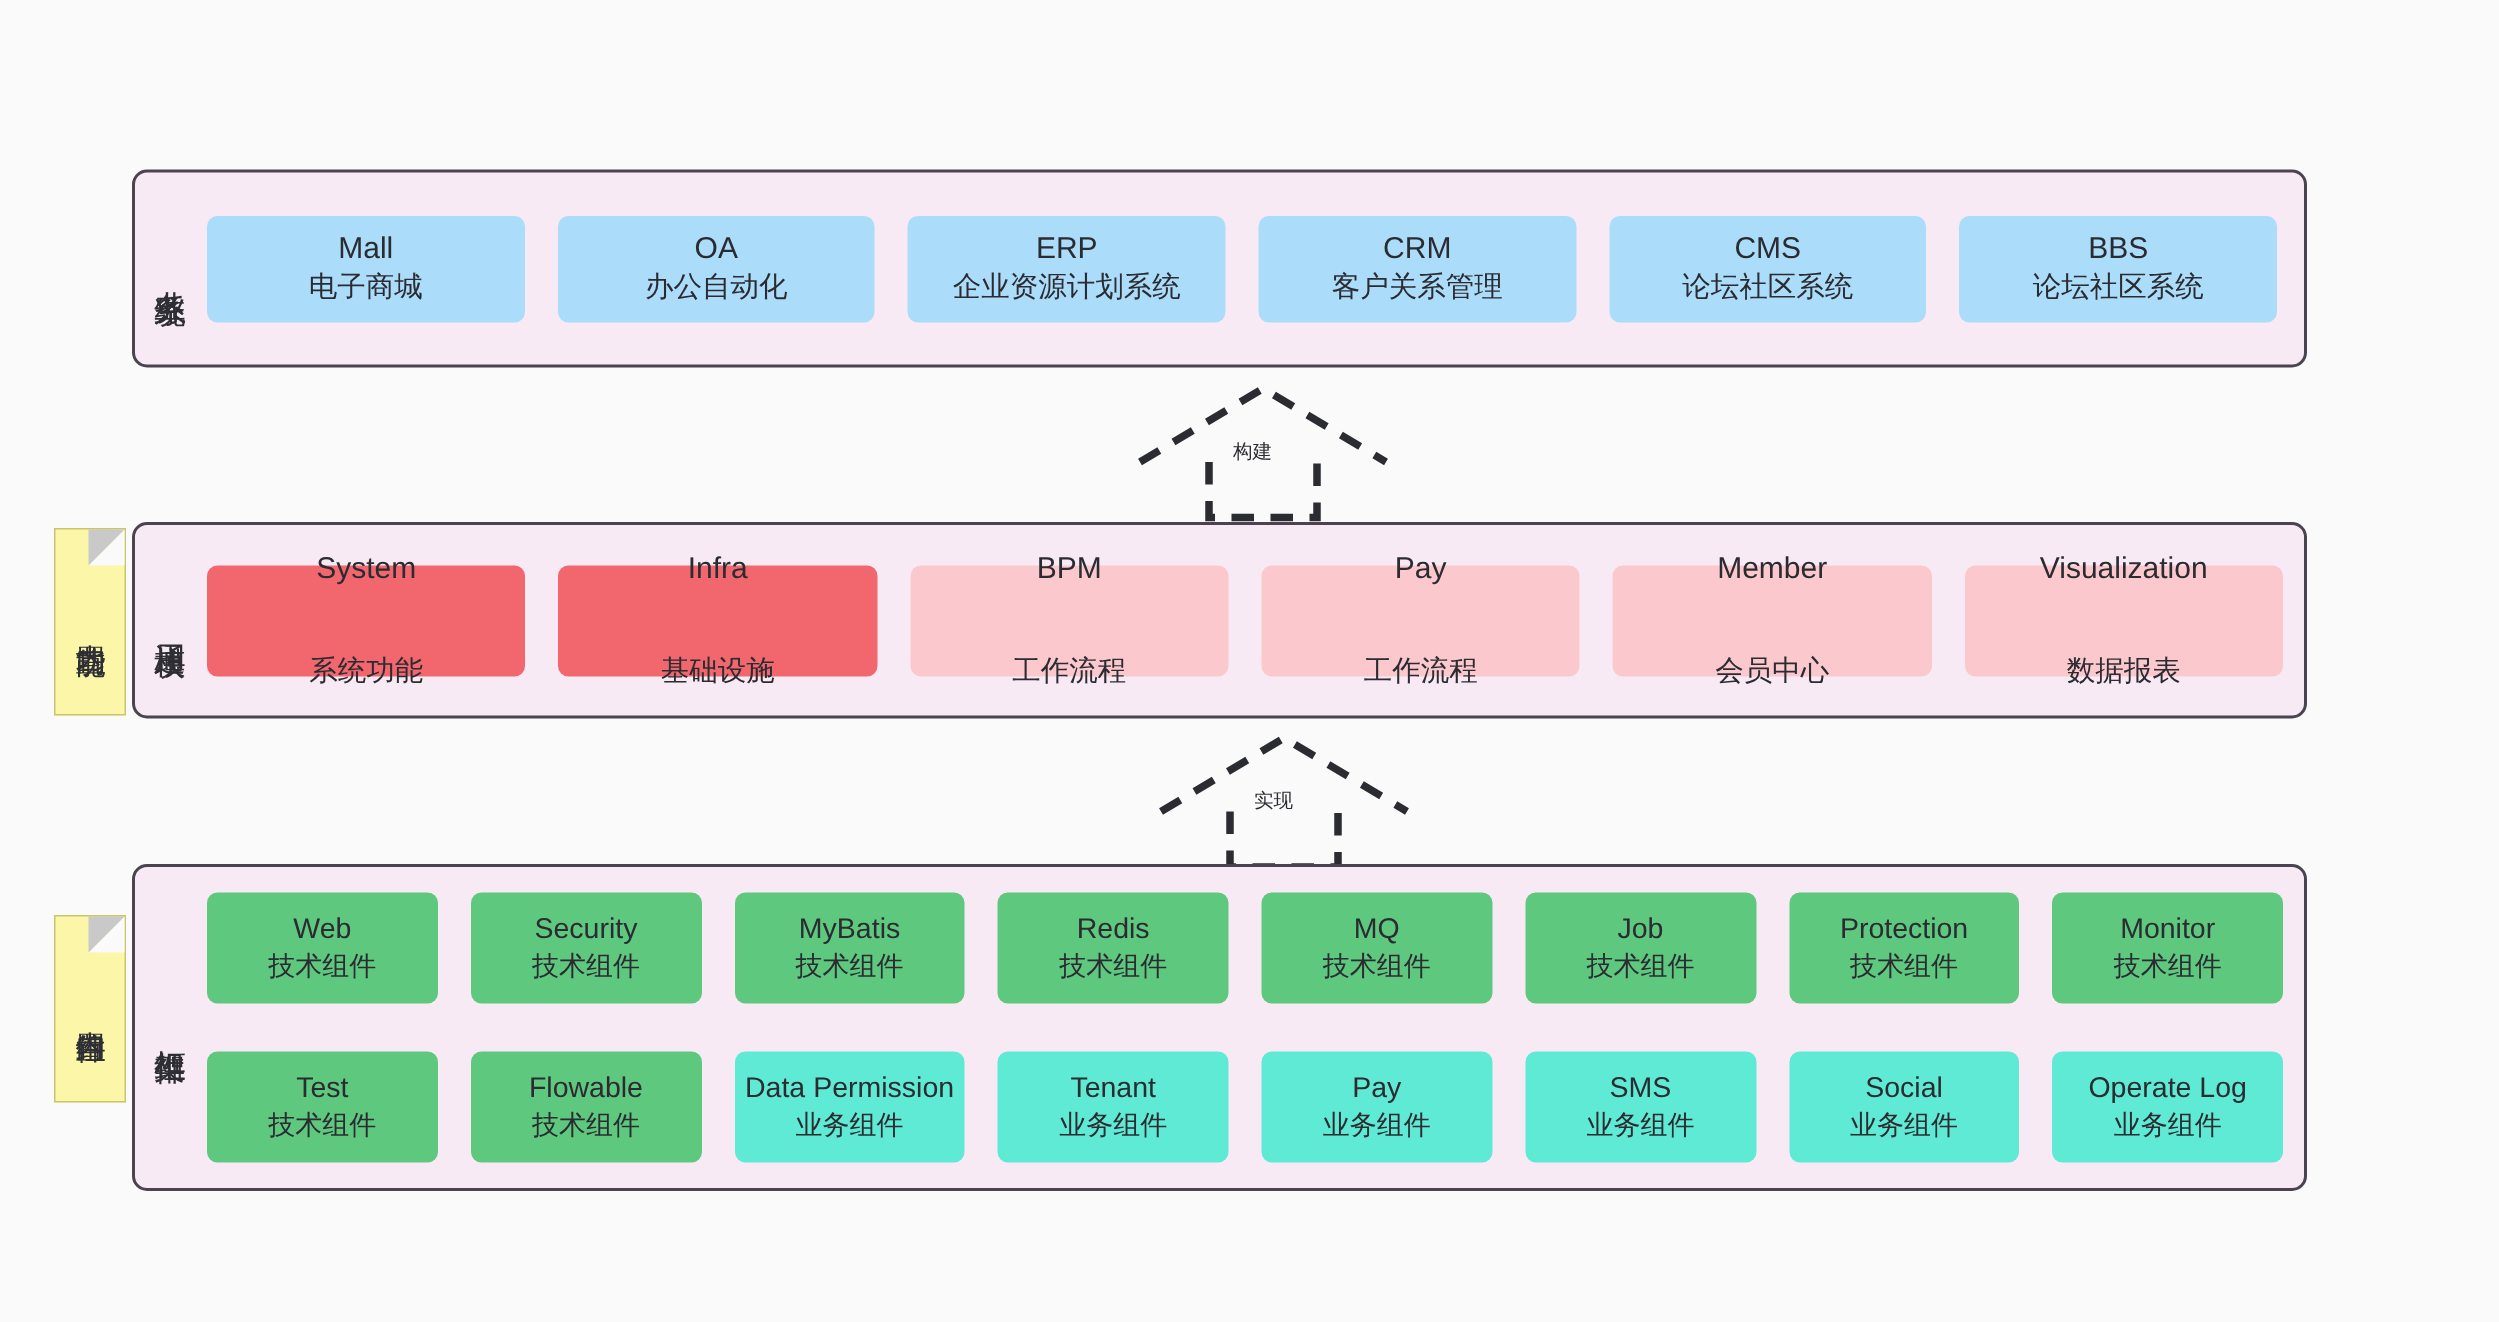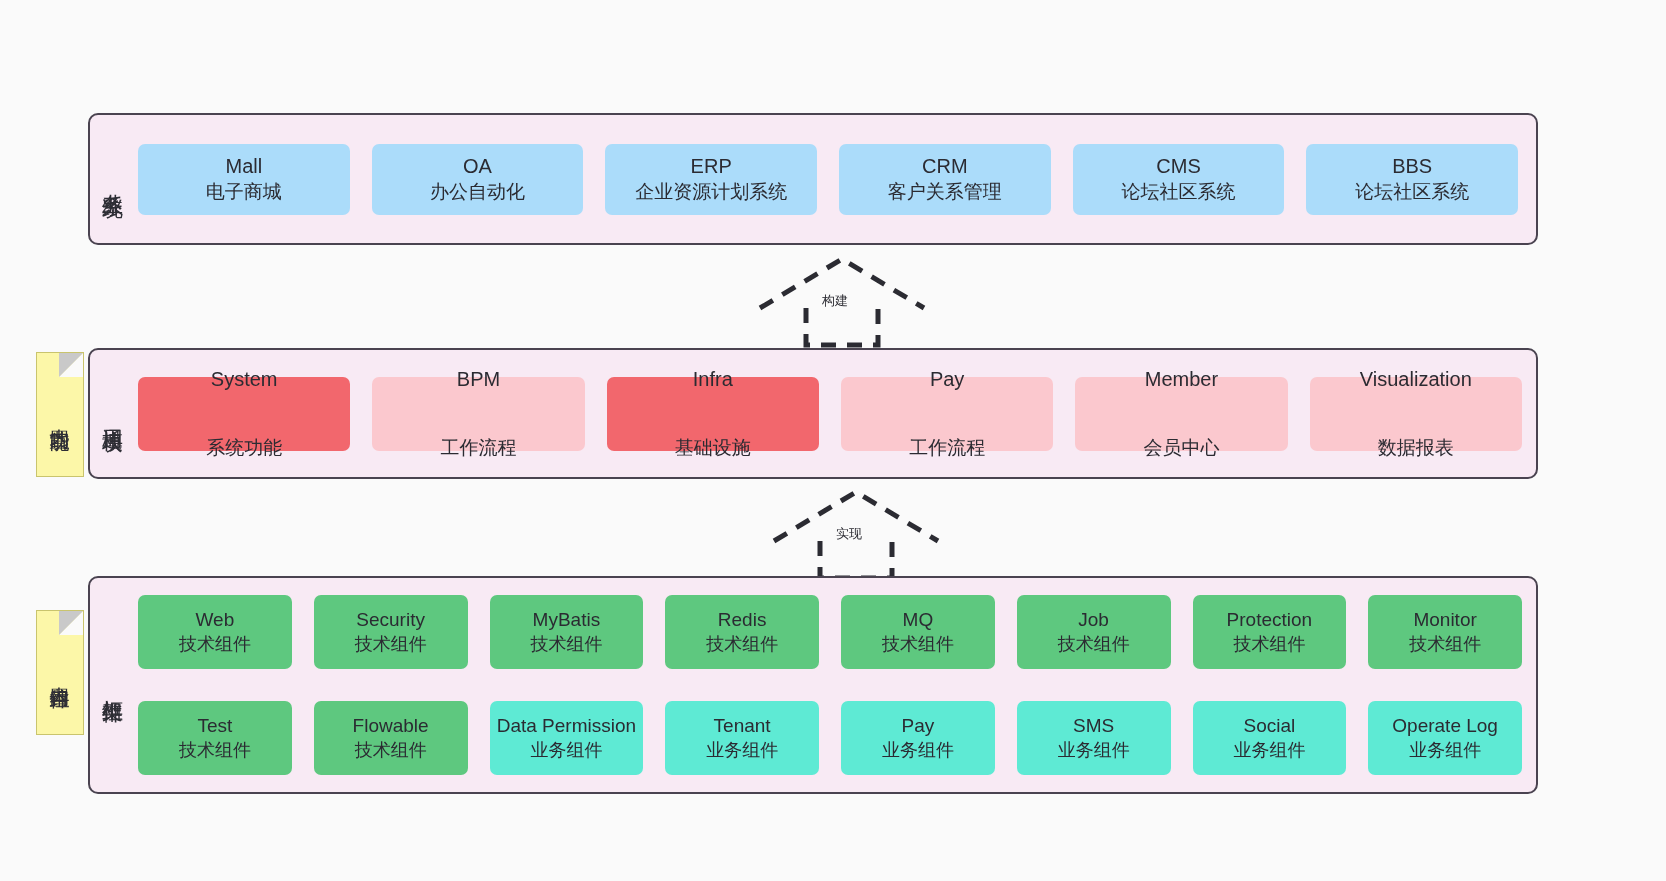--- a/index.html
+++ b/index.html
@@ -195,27 +195,27 @@
     <span>内置功能</span>
   </div>
   <div class="layer" id="layer-module">
     <div class="layer-title">通用模块</div>
     <div class="layer-body">
       <div class="row">
         <div class="cell c-red">
           <div class="t1">System</div>
           <div class="t2">系统功能</div>
         </div>
+        <div class="cell c-red">
+          <div class="t1">Infra</div>
+          <div class="t2">基础设施</div>
+        </div>
         <div class="cell c-pink">
           <div class="t1">BPM</div>
           <div class="t2">工作流程</div>
-        </div>
-        <div class="cell c-red">
-          <div class="t1">Infra</div>
-          <div class="t2">基础设施</div>
         </div>
         <div class="cell c-pink">
           <div class="t1">Pay</div>
           <div class="t2">工作流程</div>
         </div>
         <div class="cell c-pink">
           <div class="t1">Member</div>
           <div class="t2">会员中心</div>
         </div>
         <div class="cell c-pink">

